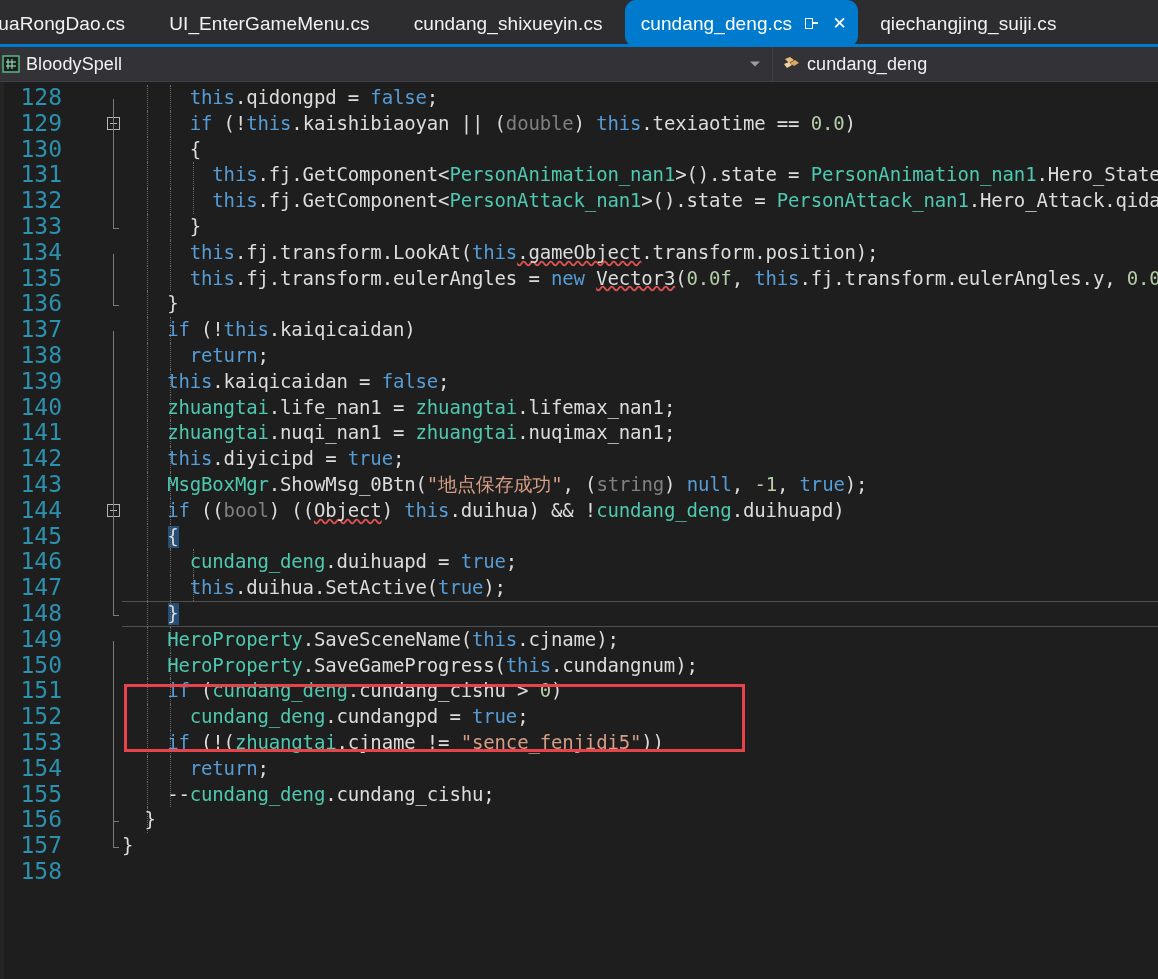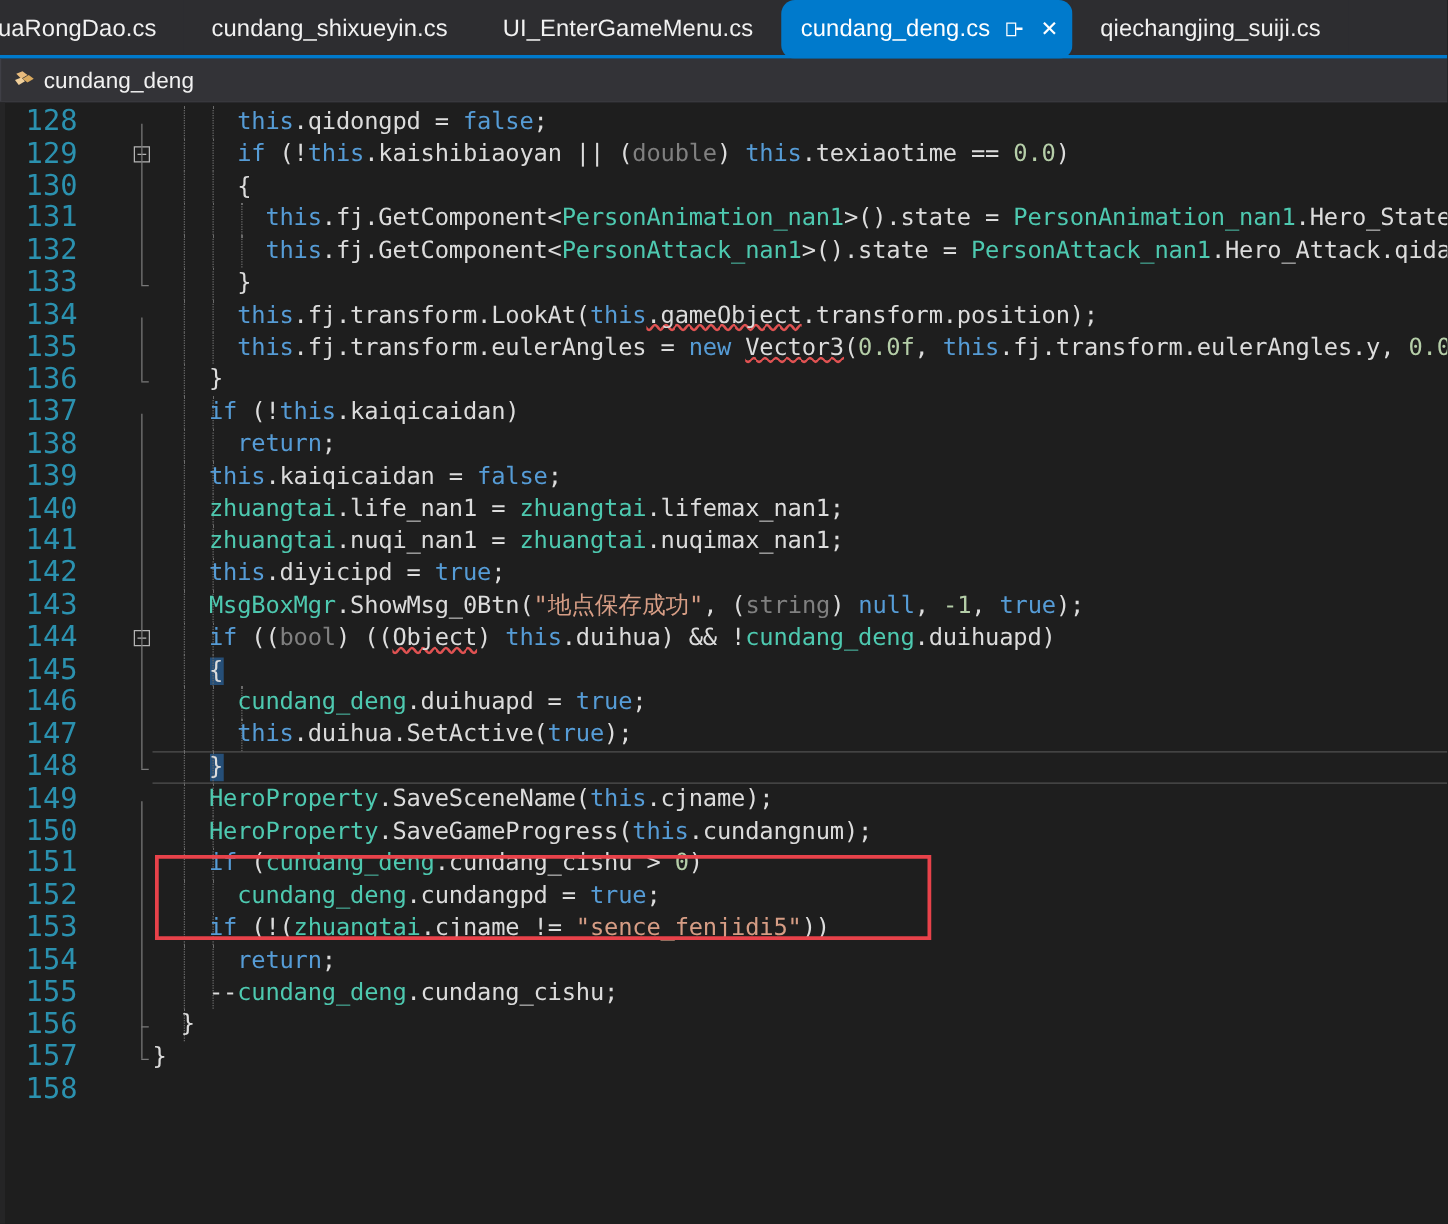--- a/index.html
+++ b/index.html
@@ -259,39 +259,54 @@
   }
 </style>
 </head>
 <body>
 
 <div id="tab-bar">
   <div class="tab first">
     <span class="tab-label">luaRongDao.cs</span>
   </div>
   <div class="tab">
+    <span class="tab-label">UI_EnterGameMenu.cs</span>
+  </div>
+  <div class="tab">
     <span class="tab-label">cundang_shixueyin.cs</span>
-  </div>
-  <div class="tab">
-    <span class="tab-label">UI_EnterGameMenu.cs</span>
   </div>
   <div class="tab active">
     <span class="tab-label">cundang_deng.cs</span>
     <span class="tab-btn">
         <span class="pin-glyph"></span>
       </span>
     <span class="tab-btn">✕</span>
   </div>
   <div class="tab">
     <span class="tab-label">qiechangjing_suiji.cs</span>
   </div>
   <div id="tab-underline"></div>
 </div>
 
 <div id="nav-bar">
+  <div class="nav-combo" id="nav-left">
+    <span class="nav-icon">
+      <svg width="18" height="18" viewBox="0 0 18 18">
+        <rect x="1" y="1" width="16" height="16" fill="#1e1e1e" stroke="#5bbf8a" stroke-width="1.4"></rect>
+        <g stroke="#8fd9b0" stroke-width="1.2">
+          <line x1="6" y1="4" x2="6" y2="14"></line>
+          <line x1="10" y1="4" x2="10" y2="14"></line>
+          <line x1="4" y1="7" x2="14" y2="7"></line>
+          <line x1="4" y1="11" x2="14" y2="11"></line>
+        </g>
+      </svg>
+    </span>
+    <span class="nav-text">BloodySpell</span>
+    <span class="nav-caret"></span>
+  </div>
   <div class="nav-combo" id="nav-right">
     <span class="nav-icon">
       <svg width="20" height="18" viewBox="0 0 20 18">
         <path d="M4 4 L9 2 L13 5 L8 8 Z" fill="#e8bb7d"></path>
         <path d="M9 8 L14 5 L18 8 L13 11 Z" fill="#d9a95e"></path>
         <path d="M3 9 L8 7 L11 10 L6 13 Z" fill="#f0cf9a"></path>
       </svg>
     </span>
     <span class="nav-text">cundang_deng</span>
   </div>

